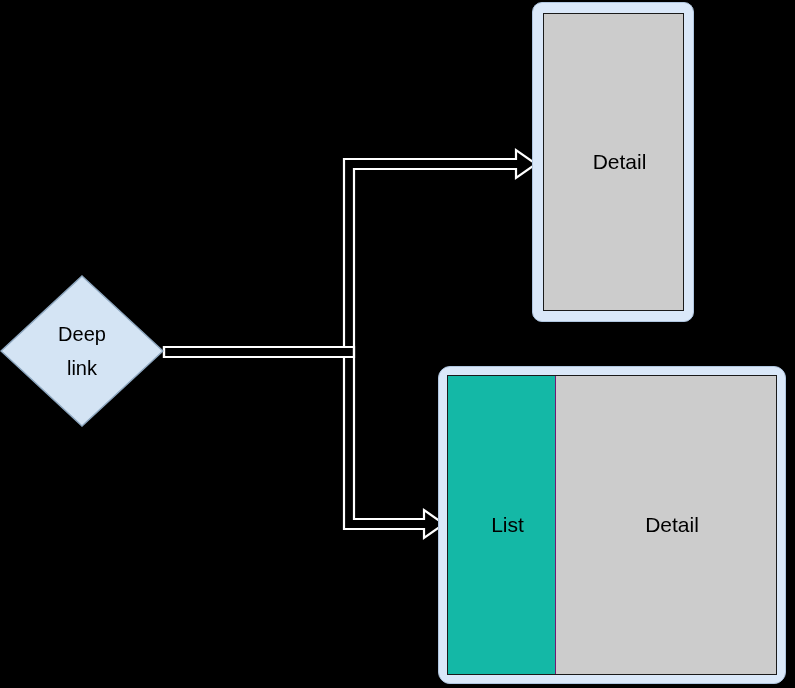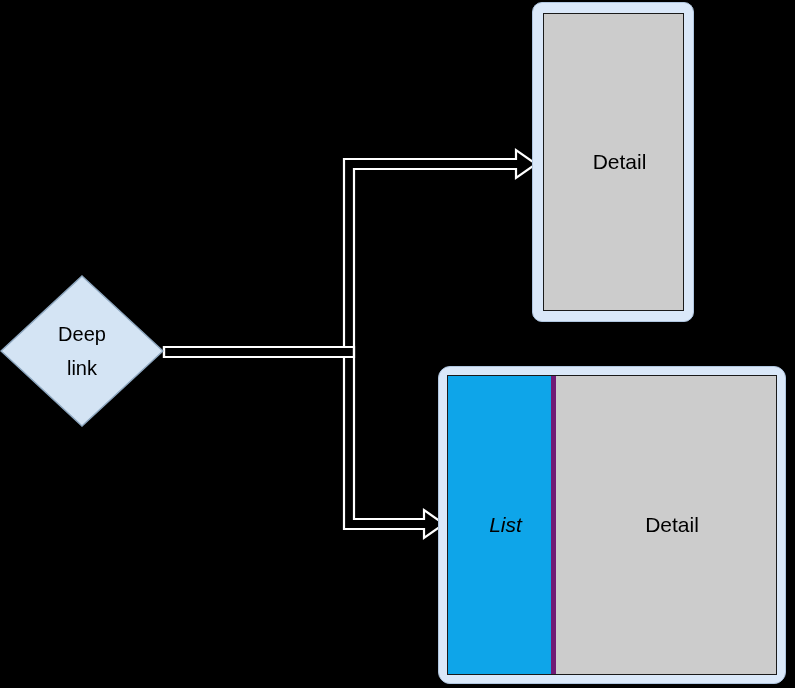--- a/index.html
+++ b/index.html
@@ -99,25 +99,24 @@
     font-size: 21px;
     height: 100%;
     box-sizing: border-box;
     padding-left: 12px;
   }
   .pane.detail {
     background: #cccccc;
     flex: 1 1 auto;
   }
   .pane.list {
-    background: #0ea5e9;
+    background: #14b8a6;
     width: 108px;
     flex: 0 0 108px;
-    border-right: 5px solid #701a75;
-    font-style: italic;
+    border-right: 1px solid #701a75;
   }
   .phone .screen .pane.detail {
     width: 100%;
   }
 </style>
 </head>
 <body>
 
 <div id="canvas">
 

